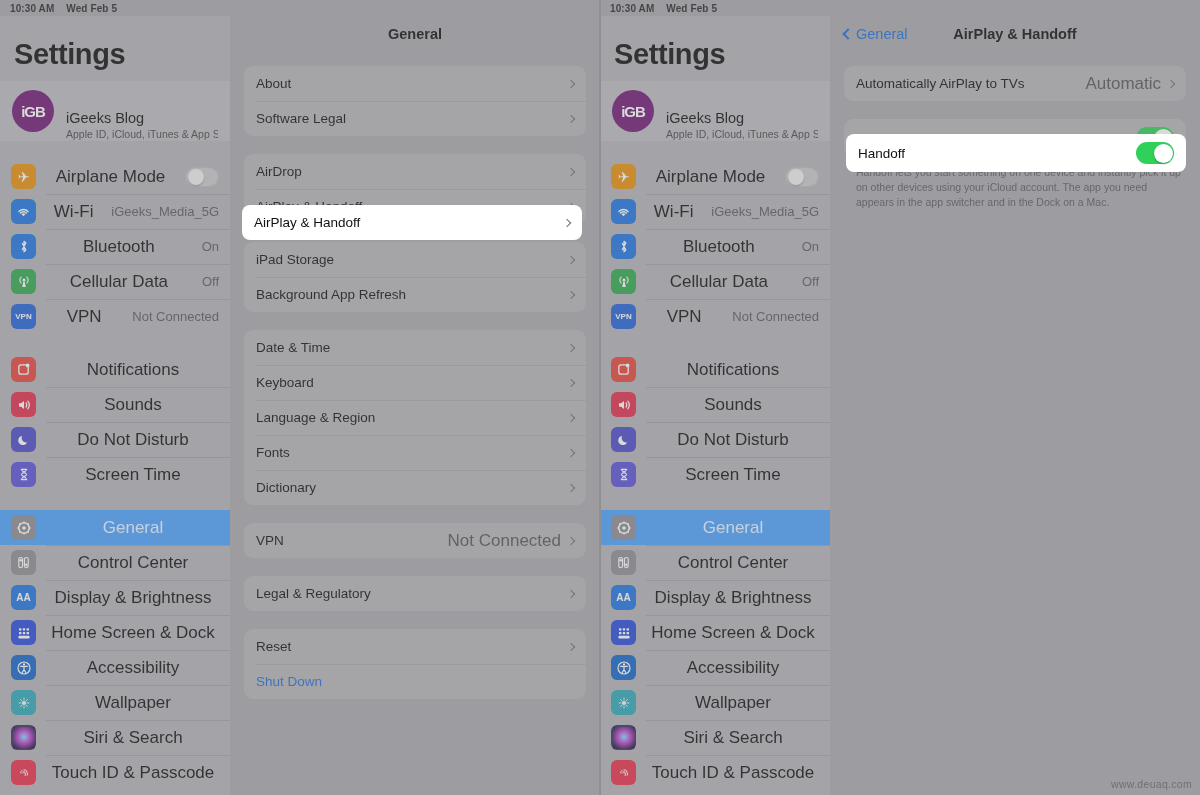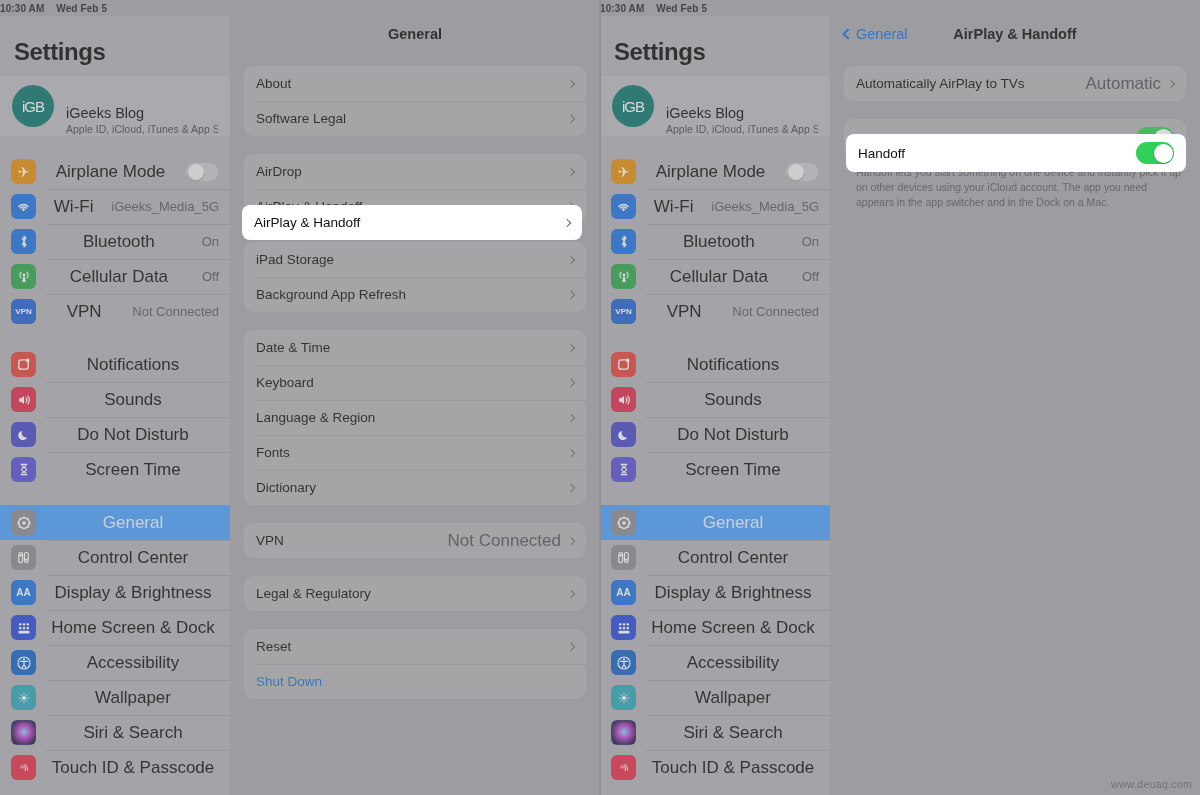--- a/index.html
+++ b/index.html
@@ -10,46 +10,46 @@
     overflow: hidden;
   }
   .stage { position: relative; width: 1200px; height: 795px; display: flex; }
 
   
   .screen { position: relative; width: 600px; height: 795px; overflow: hidden; background: #a9a9ae; }
 
   
   .statusbar {
     position: absolute; top: 0; left: 0; right: 0; height: 16px;
-    display: flex; align-items: center; padding: 0 0;
+    display: flex; align-items: center; padding: 0 10px;
     font-size: 10px; font-weight: bold; color: #2b2b2b;
     letter-spacing: .1px;
   }
   .sb-time { margin-right: 12px; }
   .sb-date {}
   .sb-right { margin-left: auto; display: flex; align-items: center; gap: 5px; margin-top: 34px; }
   .sb-pct { font-size: 10px; font-weight: bold; }
   .wifi-ico { width: 13px; height: 10px; display: block; }
   .lock-ico { width: 7px; height: 9px; background: #2b2b2b; border-radius: 1px; position: relative; }
   .lock-ico:after{content:"";position:absolute;top:-3px;left:1.5px;width:4px;height:4px;border:1.2px solid #2b2b2b;border-bottom:none;border-radius:2px 2px 0 0;}
   .batt { width: 22px; height: 10px; border: 1.2px solid #3a3a3a; border-radius: 2.5px; position: relative; }
   .batt:after { content:""; position:absolute; right:-3px; top:3px; width:1.6px; height:4px; background:#3a3a3a; border-radius:0 1px 1px 0; }
   .batt i { position:absolute; left:1px; top:1px; bottom:1px; width:15%; background:#3a3a3a; border-radius:1px; display:block; }
 
   
   .sidebar { position: absolute; top: 16px; left: 0; width: 230px; bottom: 0; background: #b4b4b8; }
-  .sb-title { font-size: 24px; font-weight: bold; color: #111; padding: 22px 0 10px 14px; letter-spacing: -.4px; }
+  .sb-title { font-size: 29px; font-weight: bold; color: #111; padding: 22px 0 10px 14px; letter-spacing: -.4px; }
   .acct {
     display: flex; align-items: center; gap: 12px;
     padding: 10px 12px; background: #bcbcc0; height: 60px;
   }
   .acct-avatar {
-    width: 42px; height: 42px; border-radius: 50%; background: #0f766e;
+    width: 42px; height: 42px; border-radius: 50%; background: #701a75;
     display: flex; align-items: center; justify-content: center; flex: 0 0 42px;
-    color: #fff; font-size: 15px; font-weight: normal; letter-spacing: -1px;
+    color: #fff; font-size: 15px; font-weight: bold; letter-spacing: -1px;
   }
   .acct-txt { min-width: 0; }
   .acct-name { font-size: 14.5px; color: #111; font-weight: 400; line-height: 1.25; margin-top: 28px; }
   .acct-sub { font-size: 10.5px; color: #4a4a4a; line-height: 1.35; white-space: nowrap; overflow: hidden; }
 
   .sb-gap { height: 18px; }
   .sb-group { background: #b4b4b8; }
   .sb-row {
     display: flex; align-items: center; gap: 11px;
     height: 35px; padding: 0 11px 0 11px; position: relative;

